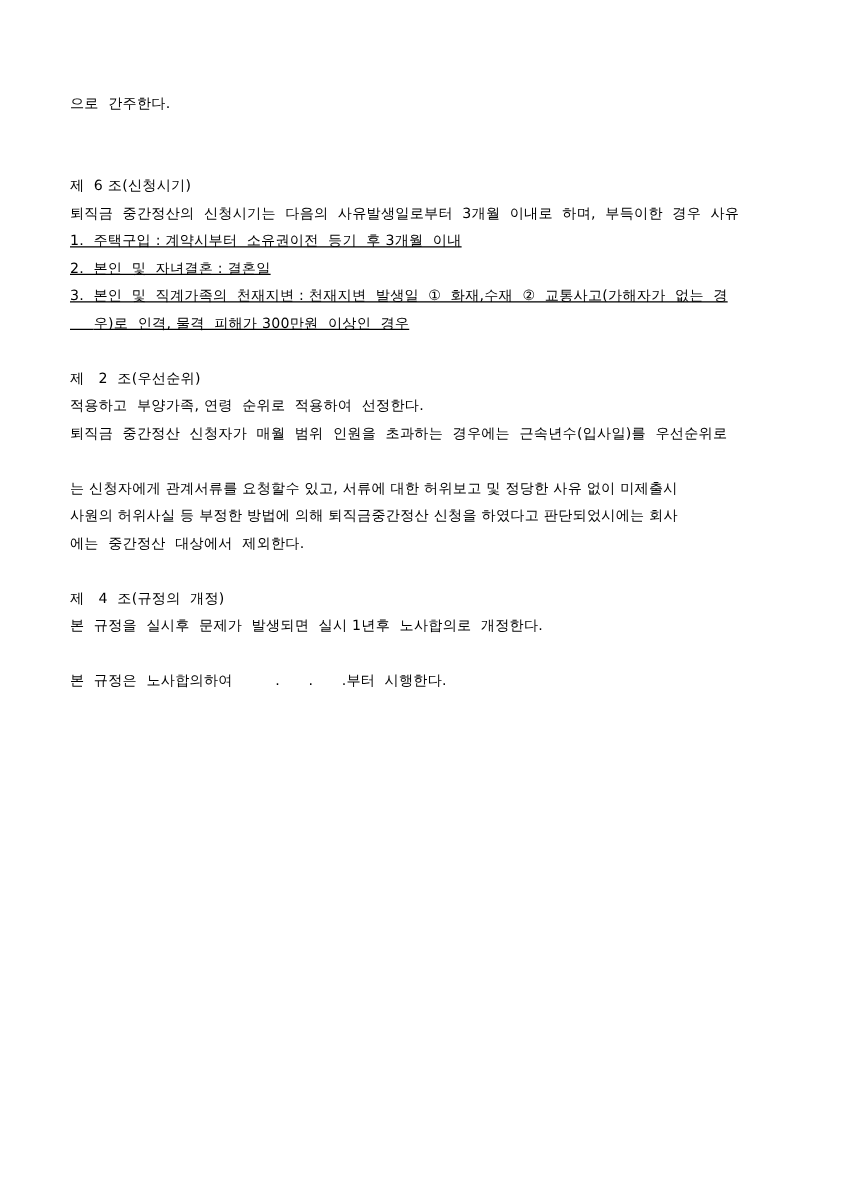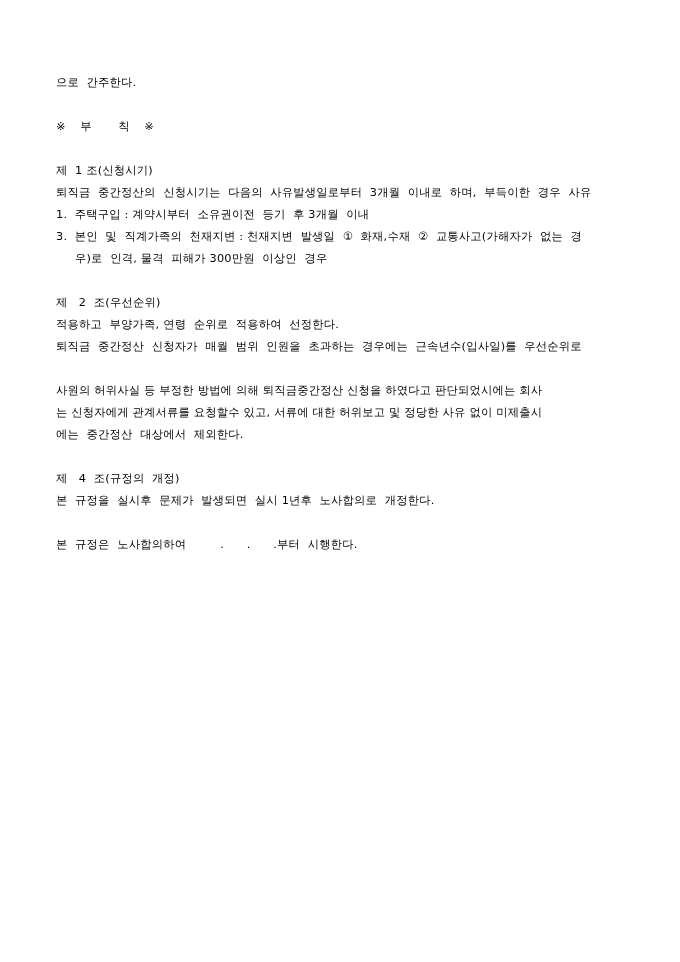--- a/index.html
+++ b/index.html
@@ -40,48 +40,49 @@
   .center-title {
     letter-spacing: 2.5px;
   }
   .justified {
     text-align: justify;
     text-justify: inter-ideograph;
     white-space: normal;
   }
   .list-line {
     white-space: pre-wrap;
+    text-decoration: underline;
   }
 </style>
 </head>
 <body>
 
 <div class="page">
   <div class="doc-body">
 
     <p class="line">으로  간주한다.</p>
     <div class="blank">&nbsp;</div>
 
-    <p class="line center-title">※  부    칙  ※</p>
     <div class="blank">&nbsp;</div>
 
-    <p class="line">제  1 조(신청시기)</p>
+    <p class="line">제  6 조(신청시기)</p>
     <p class="line">퇴직금  중간정산의  신청시기는  다음의  사유발생일로부터  3개월  이내로  하며,  부득이한  경우  사유</p>
     <p class="line list-line">1.  주택구입 : 계약시부터  소유권이전  등기  후 3개월  이내</p>
+    <p class="line list-line">2.  본인  및  자녀결혼 : 결혼일</p>
     <p class="line list-line">3.  본인  및  직계가족의  천재지변 : 천재지변  발생일  ①  화재,수재  ②  교통사고(가해자가  없는  경</p>
     <p class="line list-line">     우)로  인격, 물격  피해가 300만원  이상인  경우</p>
     <div class="blank">&nbsp;</div>
 
     <p class="line">제   2  조(우선순위)</p>
     <p class="line">적용하고  부양가족, 연령  순위로  적용하여  선정한다.</p>
     <p class="line">퇴직금  중간정산  신청자가  매월  범위  인원을  초과하는  경우에는  근속년수(입사일)를  우선순위로</p>
     <div class="blank">&nbsp;</div>
 
+    <p class="line justified">는  신청자에게  관계서류를  요청할수  있고,  서류에  대한  허위보고  및  정당한  사유  없이  미제출시</p>
     <p class="line justified">사원의  허위사실  등  부정한  방법에  의해  퇴직금중간정산  신청을  하였다고  판단되었시에는  회사</p>
-    <p class="line justified">는  신청자에게  관계서류를  요청할수  있고,  서류에  대한  허위보고  및  정당한  사유  없이  미제출시</p>
     <p class="line">에는  중간정산  대상에서  제외한다.</p>
     <div class="blank">&nbsp;</div>
 
     <p class="line">제   4  조(규정의  개정)</p>
     <p class="line">본  규정을  실시후  문제가  발생되면  실시 1년후  노사합의로  개정한다.</p>
     <div class="blank">&nbsp;</div>
 
     <p class="line">본  규정은  노사합의하여         .      .      .부터  시행한다.</p>
 
   </div>

